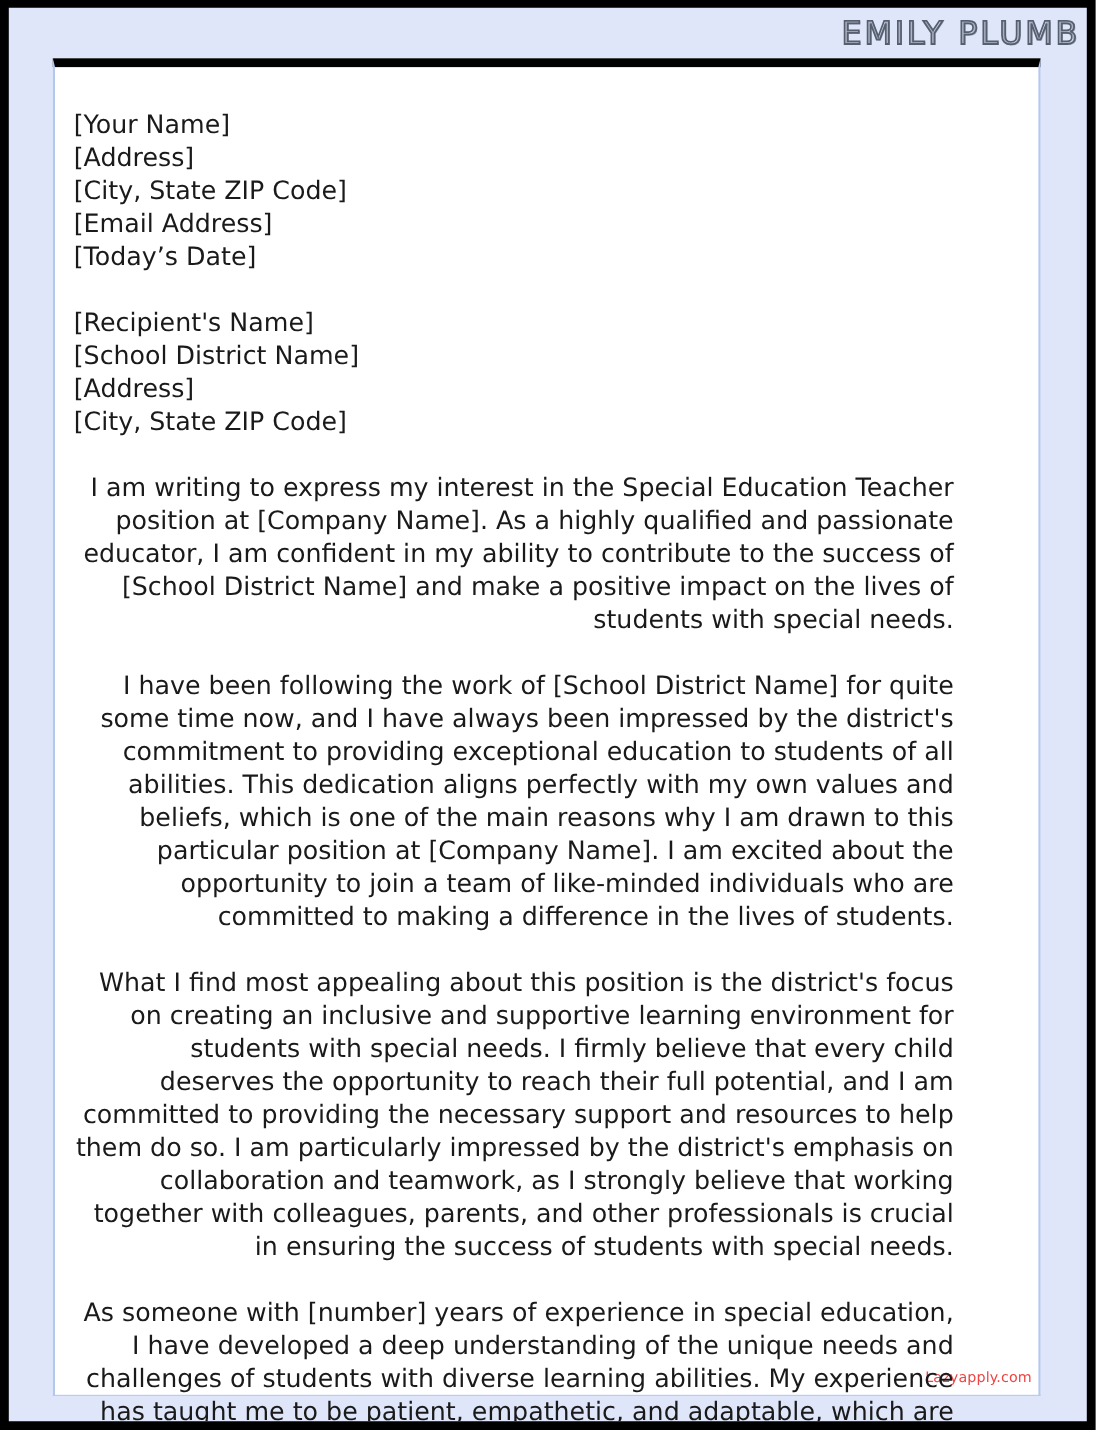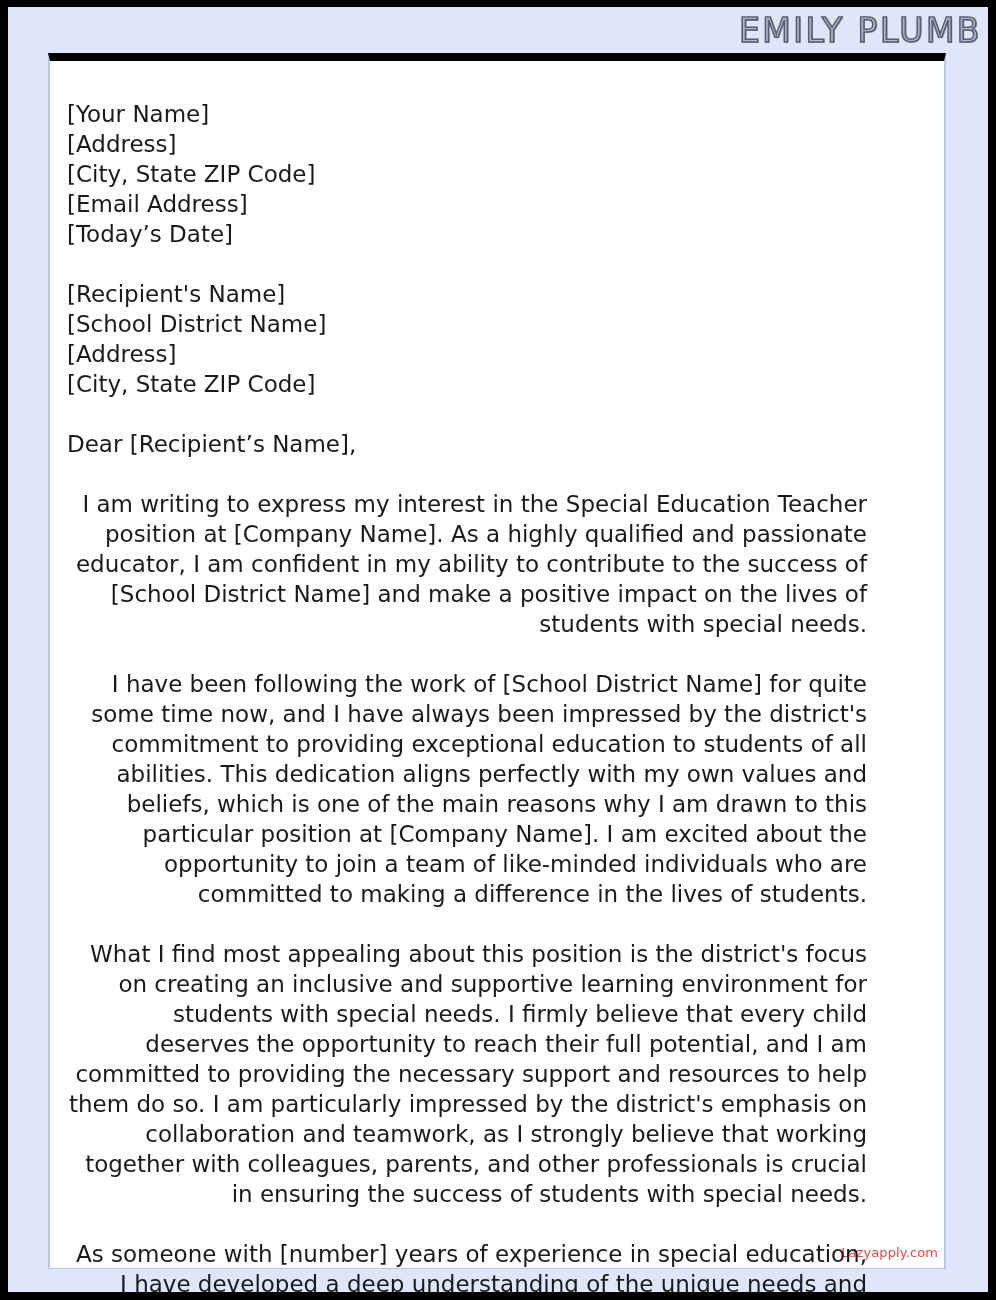--- a/index.html
+++ b/index.html
@@ -36,21 +36,21 @@
     width: 980px;
     height: 46px;
     display: flex;
     align-items: center;
     justify-content: flex-end;
     padding-right: 6px;
     box-sizing: border-box;
   }
   .header-name {
     font-family: "DejaVu Sans", sans-serif;
-    font-size: 33px;
+    font-size: 29px;
     font-weight: 400;
     letter-spacing: 2.5px;
     line-height: 1;
     color: transparent;
     -webkit-text-stroke: 1.6px #555f6e;
     text-stroke: 1.6px #555f6e;
     text-shadow: 1px 1px 0 rgba(120,130,145,0.55);
     white-space: nowrap;
     user-select: none;
   }
@@ -130,21 +130,20 @@
 [Address]
 [City, State ZIP Code]
 [Email Address]
 [Today’s Date]</div>
 
     <div class="addr-block">[Recipient's Name]
 [School District Name]
 [Address]
 [City, State ZIP Code]</div>
 
-    <div class="salutation">Dear [Recipient’s Name],</div>
 
     <p class="body-para">I am writing to express my interest in the Special Education Teacher position at [Company Name]. As a highly qualified and passionate educator, I am confident in my ability to contribute to the success of [School District Name] and make a positive impact on the lives of students with special needs.</p>
 
     <p class="body-para">I have been following the work of [School District Name] for quite some time now, and I have always been impressed by the district's commitment to providing exceptional education to students of all abilities. This dedication aligns perfectly with my own values and beliefs, which is one of the main reasons why I am drawn to this particular position at [Company Name]. I am excited about the opportunity to join a team of like-minded individuals who are committed to making a difference in the lives of students.</p>
 
     <p class="body-para">What I find most appealing about this position is the district's focus on creating an inclusive and supportive learning environment for students with special needs. I firmly believe that every child deserves the opportunity to reach their full potential, and I am committed to providing the necessary support and resources to help them do so. I am particularly impressed by the district's emphasis on collaboration and teamwork, as I strongly believe that working together with colleagues, parents, and other professionals is crucial in ensuring the success of students with special needs.</p>
 
     <p class="body-para">As someone with [number] years of experience in special education, I have developed a deep understanding of the unique needs and challenges of students with diverse learning abilities. My experience has taught me to be patient, empathetic, and adaptable, which are essential qualities for a successful special education teacher. I have also honed my organizational and communication skills, which are crucial in creating and implementing individualized education plans (IEPs) and collaborating with parents and other professionals.</p>
 
   </div>

